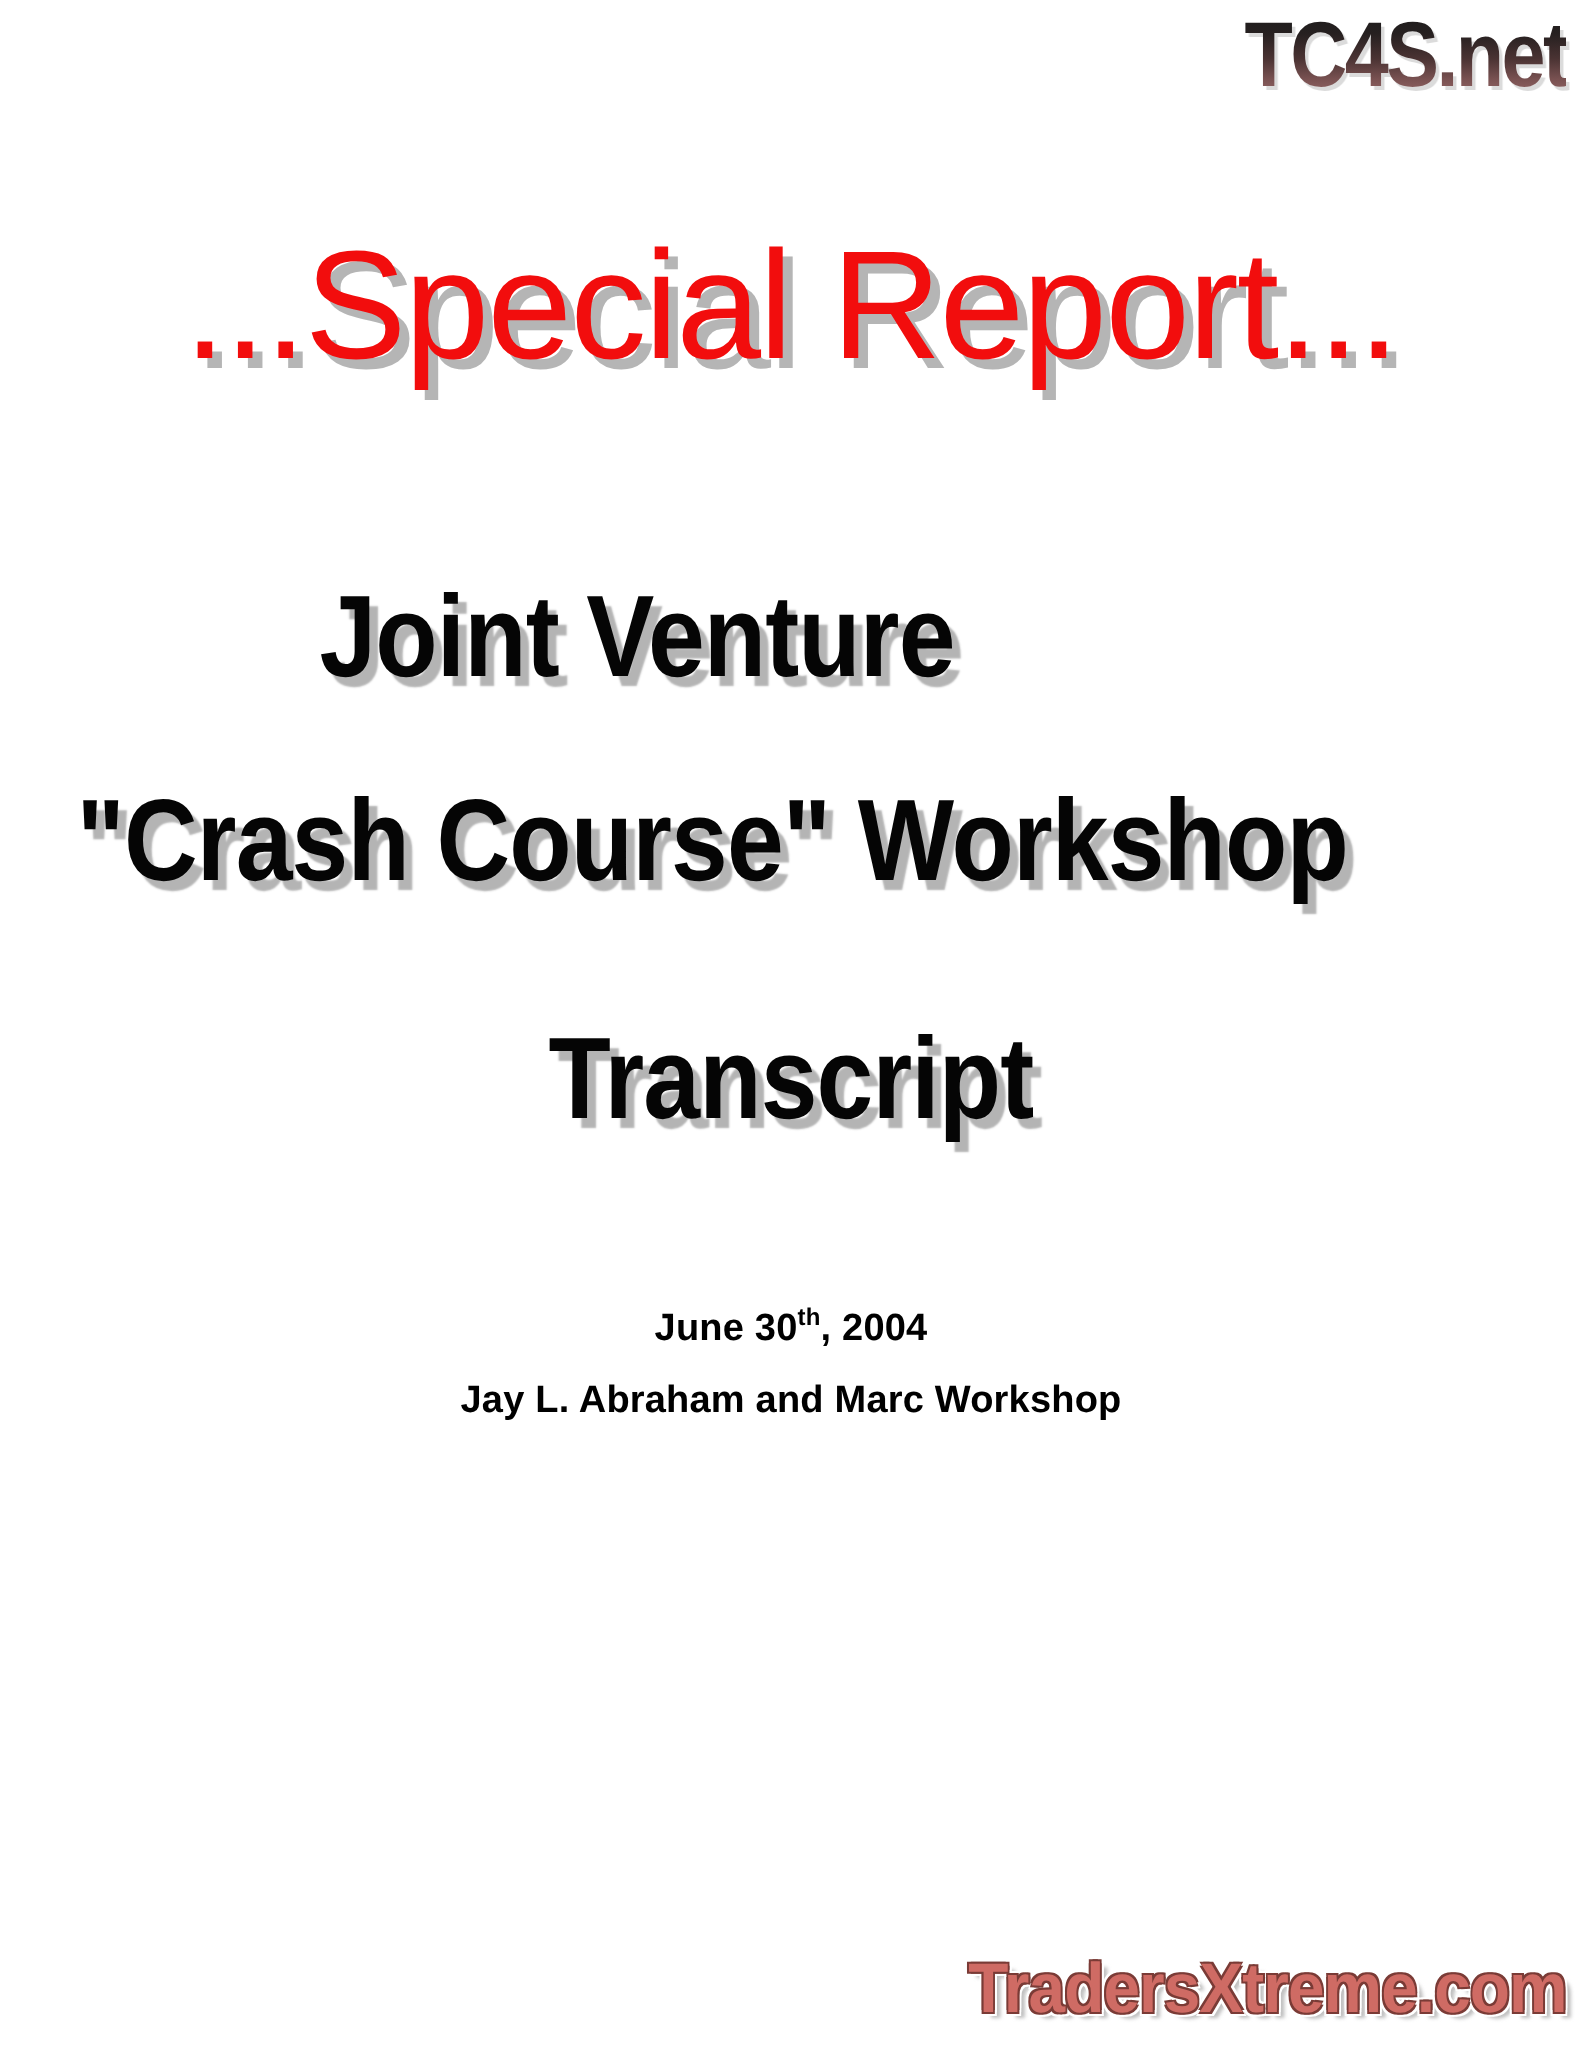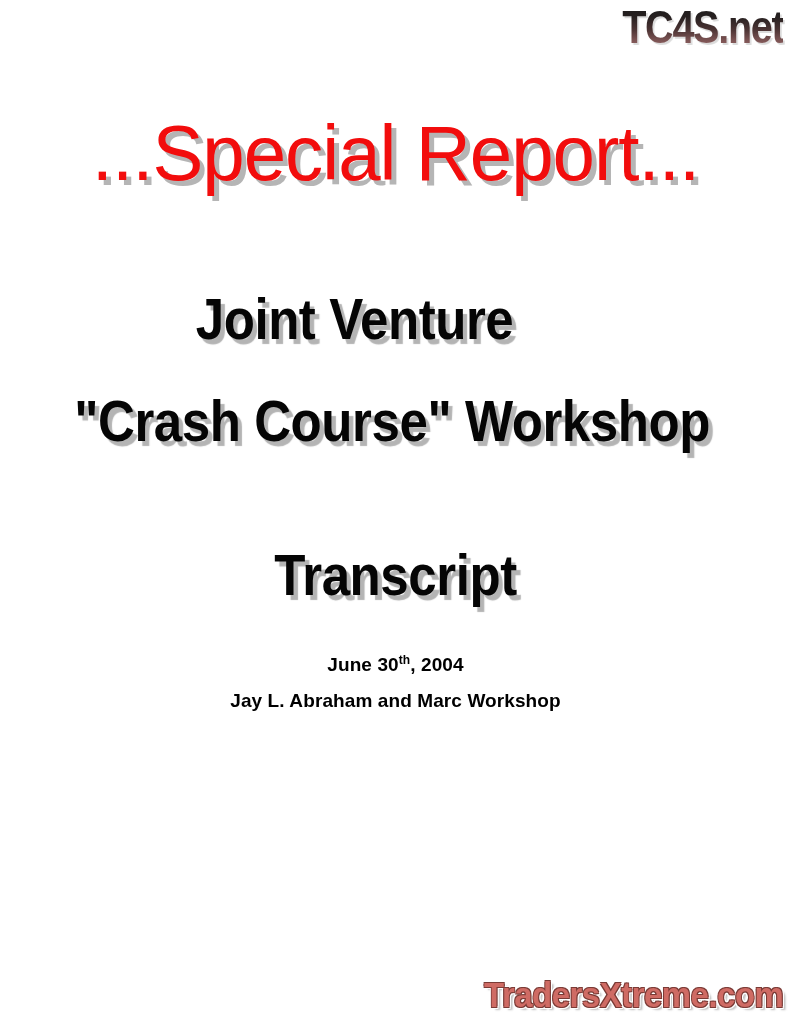--- a/index.html
+++ b/index.html
@@ -60,21 +60,20 @@
     transform: scaleX(0.99);
   }
 
   
   .headline-block {
     position: absolute;
     top: 288px;
     left: 0;
     width: 637px;
     text-align: center;
-    padding-left: 36px;
   }
 
   .headline {
     display: block;
     font-family: "Liberation Sans Narrow", "Liberation Sans", "DejaVu Sans Condensed", sans-serif;
     font-weight: 700;
     color: #050505;
     letter-spacing: -0.5px;
     white-space: nowrap;
     text-shadow: 5px 5px 1px rgba(172,172,172,0.9);
@@ -88,21 +87,21 @@
   }
 
   .headline-2 {
     font-size: 58px;
     line-height: 62px;
   }
 
   
   .transcript-wrap {
     position: absolute;
-    top: 534px;
+    top: 499px;
     left: 0;
     width: 791px;
     height: 90px;
     text-align: center;
   }
 
   .headline-3 {
     position: absolute;
     top: 10px;
     left: 0;

